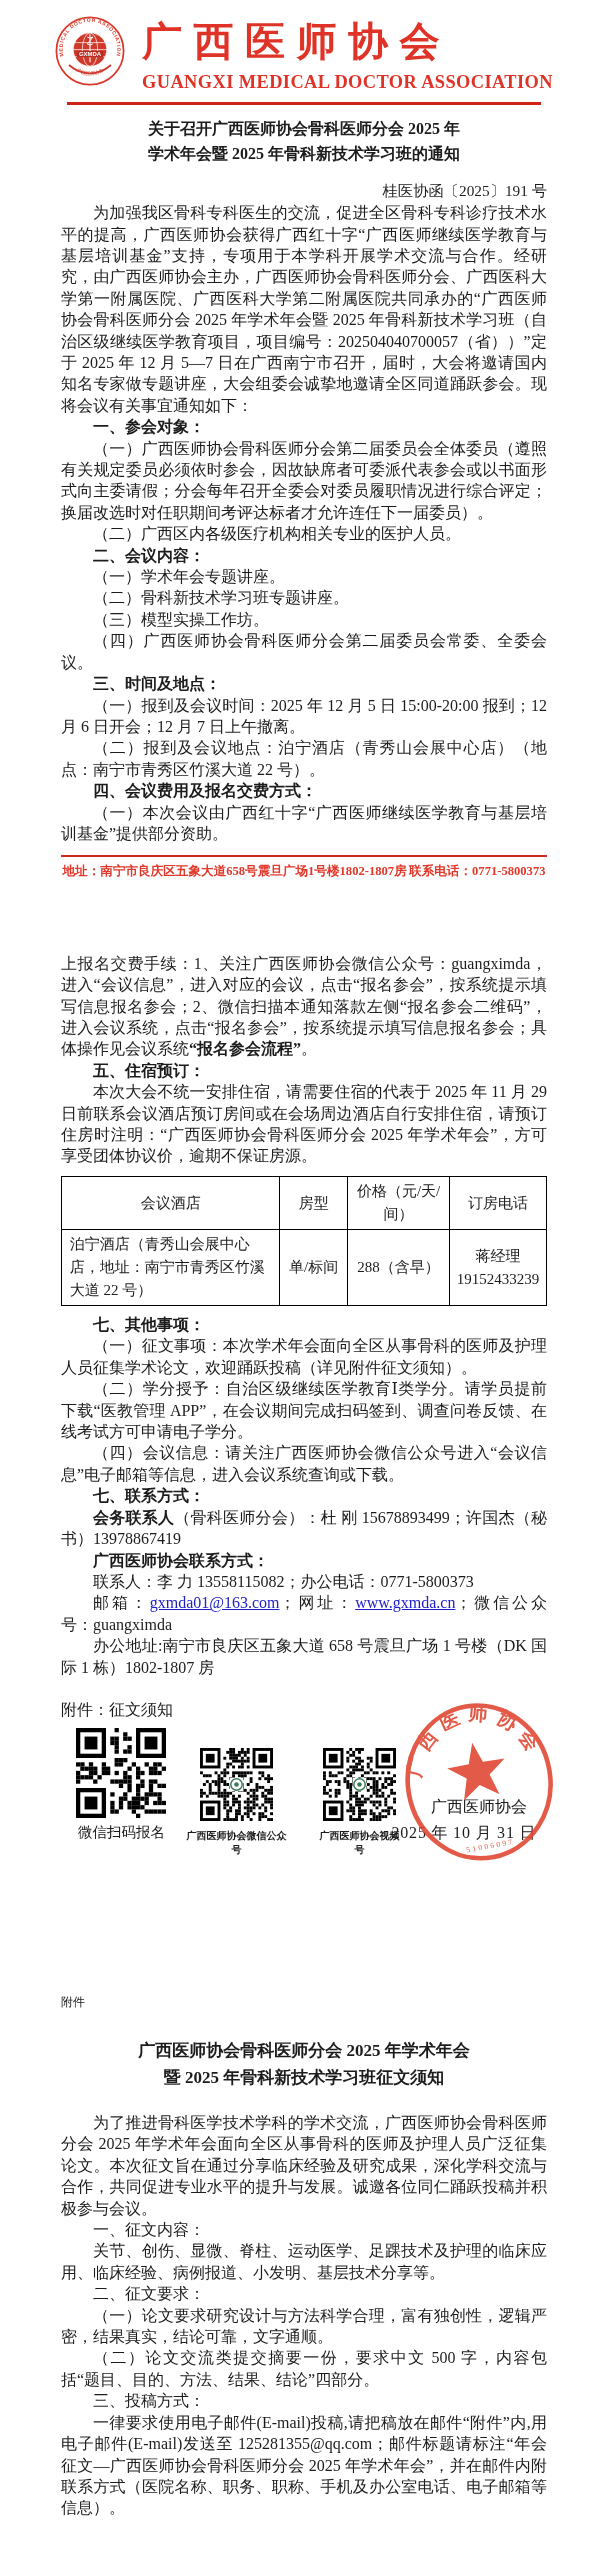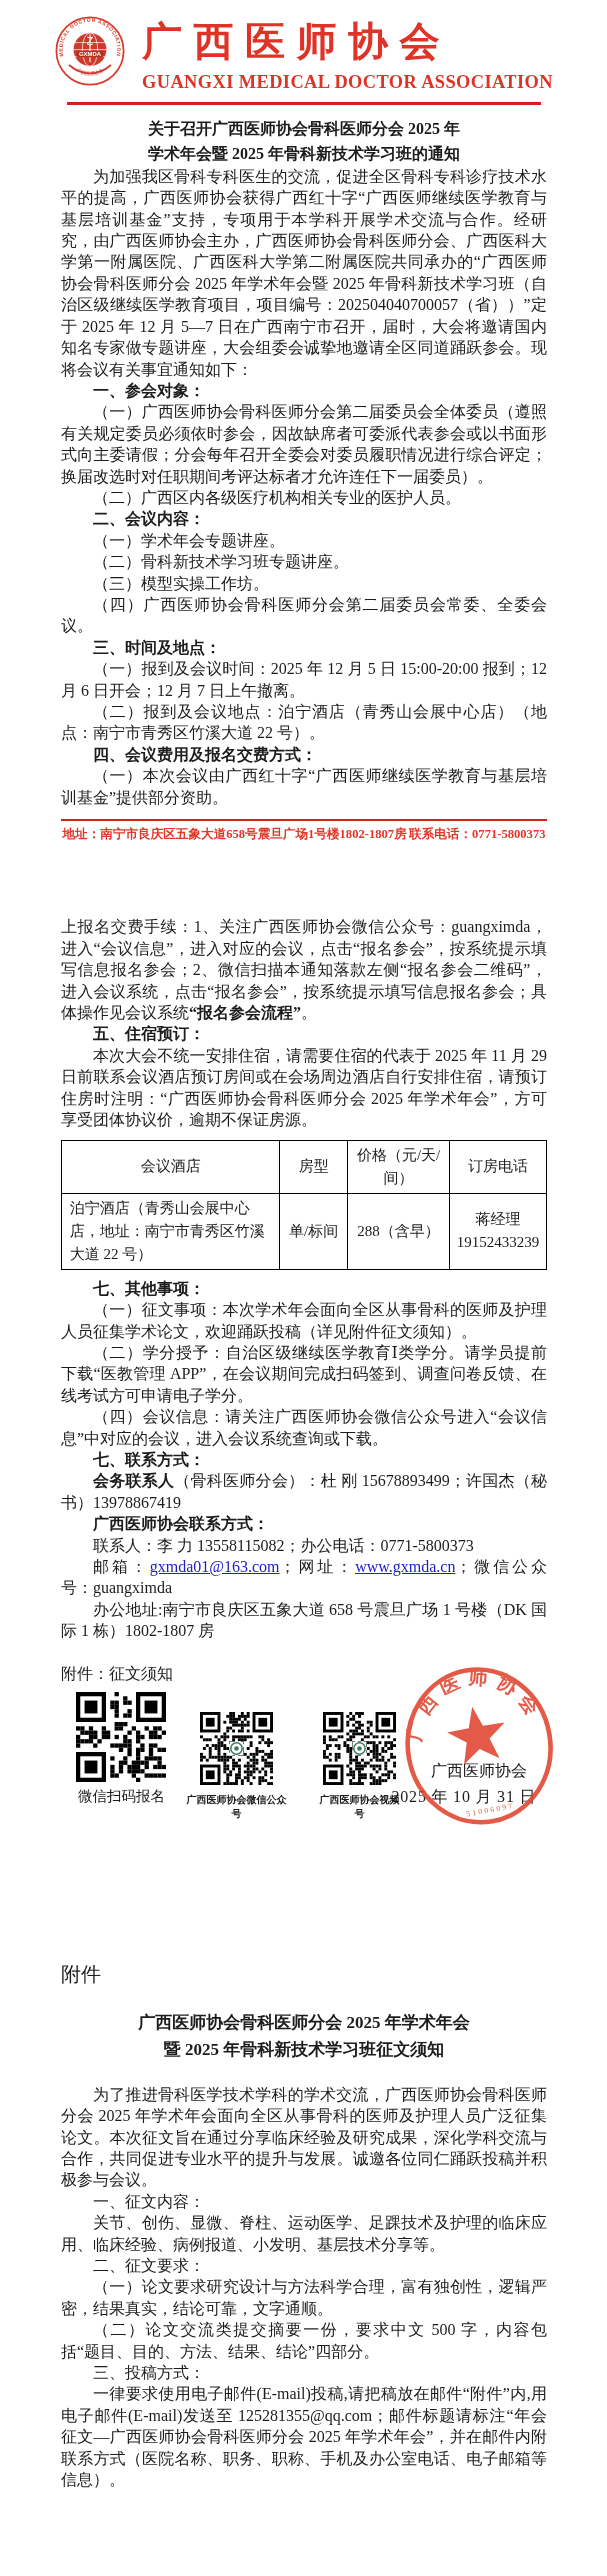--- a/index.html
+++ b/index.html
@@ -30,21 +30,21 @@
   
   .sig-area{position:relative;height:182px;margin-top:7.7px;}
   .qr{position:absolute;background:#fff;}
   .qr-label{position:absolute;text-align:center;font-size:14.5px;}
   .qr-label.small{font-size:10px;font-weight:700;font-family:"Liberation Sans",sans-serif;}
   .sig-org{position:absolute;right:20px;top:69px;font-size:16px;}
   .sig-date{position:absolute;right:10.7px;top:95px;font-size:16px;letter-spacing:0.8px;}
   .seal{position:absolute;right:-10.7px;top:-29px;pointer-events:none;}
   
   .att-gap{height:70px;}
-  .att-label{font-size:20px;line-height:21.4px;}
+  .att-label{font-size:12px;line-height:21.4px;}
   .att-title{margin-top:23px;text-align:center;font-size:17px;font-weight:700;line-height:27.6px;}
   .att-body-gap{height:20px;}
 </style>
 </head>
 <body>
 
 <div class="page">
 
   <div class="brand-row">
     <span>
@@ -80,20 +80,21 @@
     </div>
   </div>
   <div class="red-rule"></div>
 
   <div class="doc-title">
     <div>关于召开广西医师协会骨科医师分会 2025 年</div>
     <div>学术年会暨 2025 年骨科新技术学习班的通知</div>
   </div>
 
   <div class="content">
+    <div class="docnum">桂医协函〔2025〕191 号</div>
     <p class="p">为加强我区骨科专科医生的交流，促进全区骨科专科诊疗技术水平的提高，广西医师协会获得广西红十字“广西医师继续医学教育与基层培训基金”支持，专项用于本学科开展学术交流与合作。经研究，由广西医师协会主办，广西医师协会骨科医师分会、广西医科大学第一附属医院、广西医科大学第二附属医院共同承办的“广西医师协会骨科医师分会 2025 年学术年会暨 2025 年骨科新技术学习班（自治区级继续医学教育项目，项目编号：202504040700057（省））”定于 2025 年 12 月 5—7 日在广西南宁市召开，届时，大会将邀请国内知名专家做专题讲座，大会组委会诚挚地邀请全区同道踊跃参会。现将会议有关事宜通知如下：</p>
 
     <p class="p sec">一、参会对象：</p>
     <p class="p">（一）广西医师协会骨科医师分会第二届委员会全体委员（遵照有关规定委员必须依时参会，因故缺席者可委派代表参会或以书面形式向主委请假；分会每年召开全委会对委员履职情况进行综合评定；换届改选时对任职期间考评达标者才允许连任下一届委员）。</p>
     <p class="p">（二）广西区内各级医疗机构相关专业的医护人员。</p>
 
     <p class="p sec">二、会议内容：</p>
     <p class="p">（一）学术年会专题讲座。</p>
     <p class="p">（二）骨科新技术学习班专题讲座。</p>
     <p class="p">（三）模型实操工作坊。</p>
@@ -135,21 +136,21 @@
             <div>蒋经理</div>
             <div>19152433239</div>
           </td>
         </tr>
       </tbody>
     </table>
 
     <p class="p sec">七、其他事项：</p>
     <p class="p">（一）征文事项：本次学术年会面向全区从事骨科的医师及护理人员征集学术论文，欢迎踊跃投稿（详见附件征文须知）。</p>
     <p class="p">（二）学分授予：自治区级继续医学教育Ⅰ类学分。请学员提前下载“医教管理 APP”，在会议期间完成扫码签到、调查问卷反馈、在线考试方可申请电子学分。</p>
-    <p class="p">（四）会议信息：请关注广西医师协会微信公众号进入“会议信息”中对应的会议，进入会议系统查询或下载。</p>
+    <p class="p">（四）会议信息：请关注广西医师协会微信公众号进入“会议信息”电子邮箱等信息，进入会议系统查询或下载。</p>
 
     <p class="p sec">七、联系方式：</p>
     <p class="p"><b>会务联系人</b><span>（骨科医师分会）：杜 刚 15678893499；许国杰（秘书）13978867419</span></p>
     <p class="p sec">广西医师协会联系方式：</p>
     <p class="p">联系人：李 力 13558115082；办公电话：0771-5800373</p>
     <p class="p"><span>邮箱：</span><a class="blue" href="#">gxmda01@163.com</a><span>；网址：</span><a class="blue" href="#">www.gxmda.cn</a><span>；微信公众号：</span><span>guangximda</span></p>
     <p class="p">办公地址:南宁市良庆区五象大道 658 号震旦广场 1 号楼（DK 国际 1 栋）1802-1807 房</p>
 
     <p class="p0" style="margin-top:21.4px">附件：征文须知</p>
 

